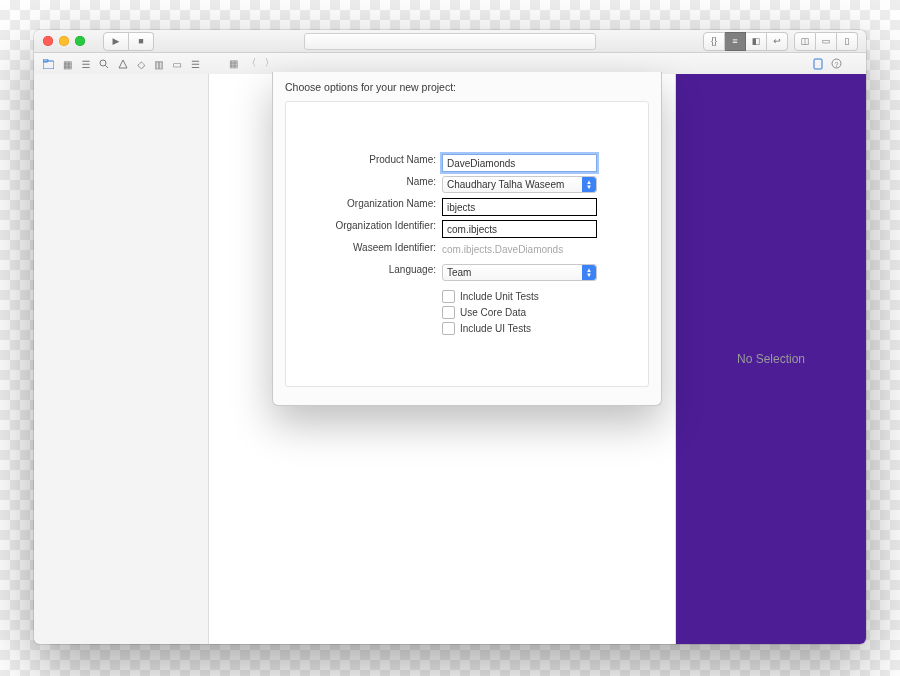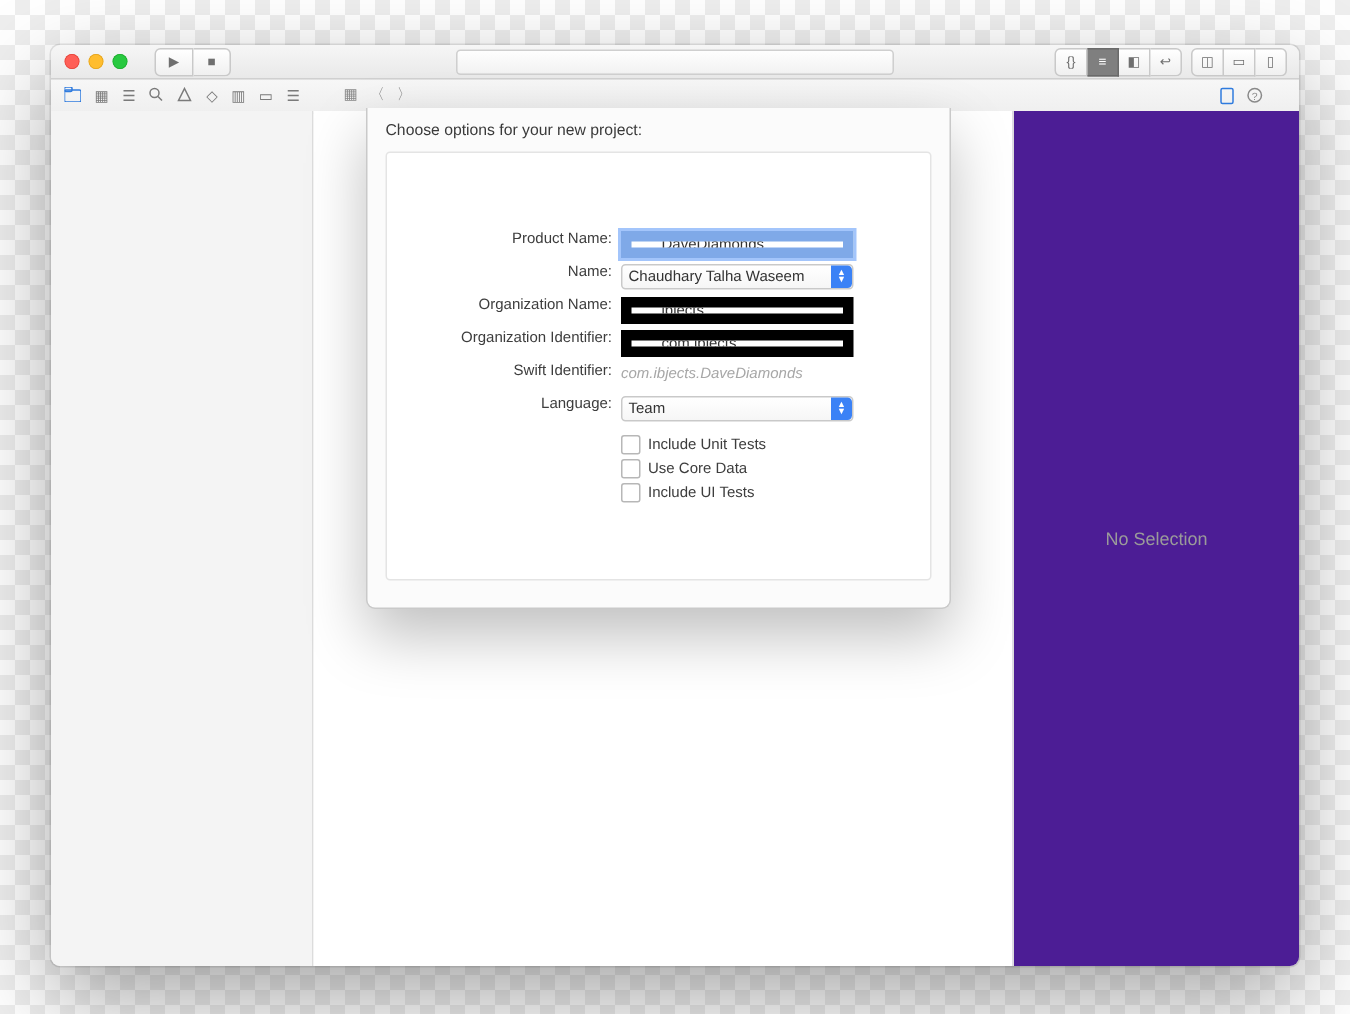--- a/index.html
+++ b/index.html
@@ -160,21 +160,21 @@
     display: flex;
     align-items: center;
     justify-content: center;
     color: #9a9a9a;
     font-size: 12px;
   }
 
   
   .sheet {
     position: absolute;
-    left: 35px;
+    left: 63px;
     top: -2px;
     width: 388px;
     background: #fbfbfb;
     border: 1px solid #c9c9c9;
     border-top: none;
     border-radius: 0 0 6px 6px;
     box-shadow: 0 18px 40px rgba(0,0,0,0.25);
     padding-bottom: 10px;
   }
   .sheet-header {
@@ -203,38 +203,37 @@
     color: #3d3d3d;
     padding-right: 6px;
   }
   .form-field {
     width: 155px;
     position: relative;
   }
   .text-input {
     width: 100%;
     height: 18px;
-    border: 7px solid #000000;
+    border: 1px solid #000000;
     border-radius: 0;
     font-size: 10px;
-    padding: 0 20px;
+    padding: 0 4px;
     box-sizing: border-box;
     background: #fff;
     color: #333;
     outline: none;
   }
   .text-input.focused {
     box-shadow: 0 0 0 2px rgba(88,150,247,0.55);
     border-color: #7fa9e8;
   }
   .readonly-value {
     font-size: 10px;
     color: #a7a7a7;
     line-height: 16px;
-    font-style: italic;
   }
   .popup {
     width: 100%;
     height: 17px;
     border: 1px solid #c9c9c9;
     border-radius: 3px;
     background: linear-gradient(#ffffff,#f6f6f6);
     font-size: 10px;
     padding: 0 4px;
     display: flex;
@@ -423,21 +422,21 @@
           </div>
 
           <div class="form-row">
             <div class="form-label">Organization Identifier:</div>
             <div class="form-field">
               <input class="text-input" value="com.ibjects" style="">
             </div>
           </div>
 
           <div class="form-row">
-            <div class="form-label">Swift Identifier:</div>
+            <div class="form-label">Waseem Identifier:</div>
             <div class="form-field">
               <div class="readonly-value">com.ibjects.DaveDiamonds</div>
             </div>
           </div>
 
           <div class="form-row">
             <div class="form-label">Language:</div>
             <div class="form-field">
               <div class="popup">
                 <span>Team</span>

